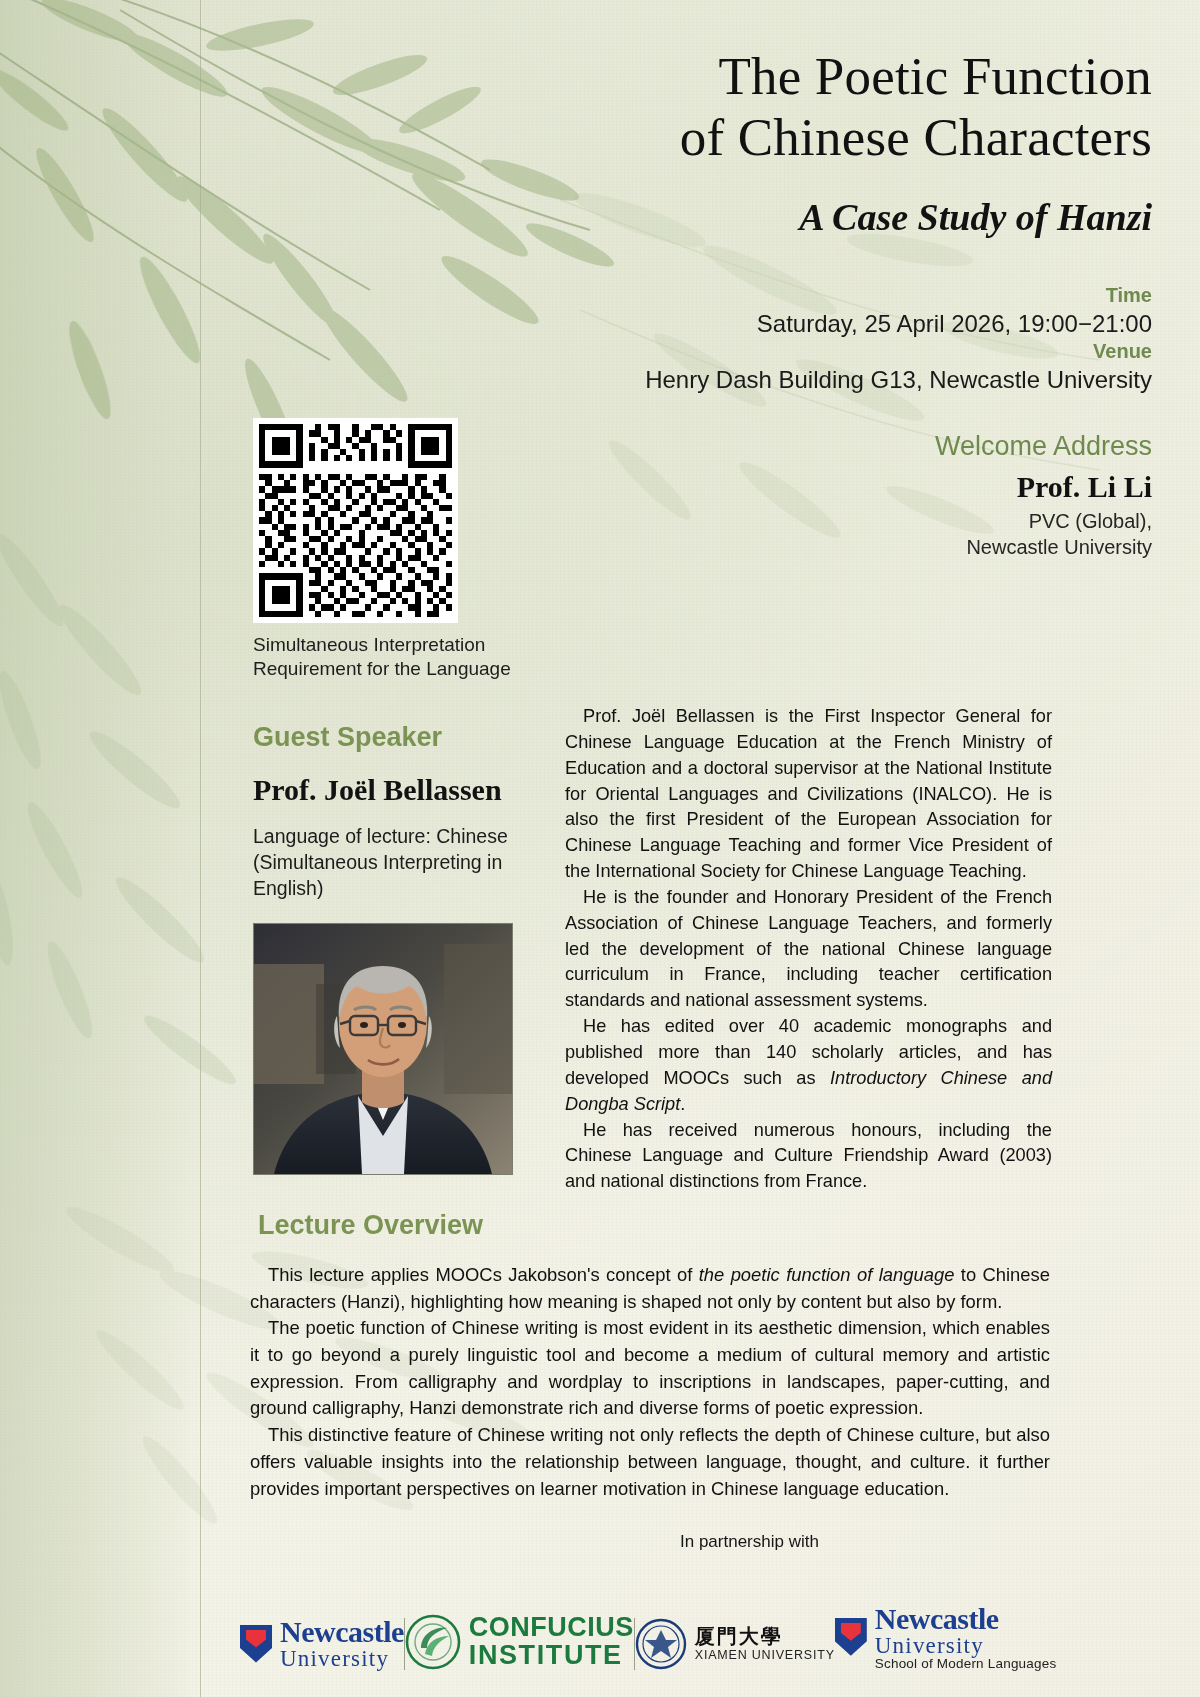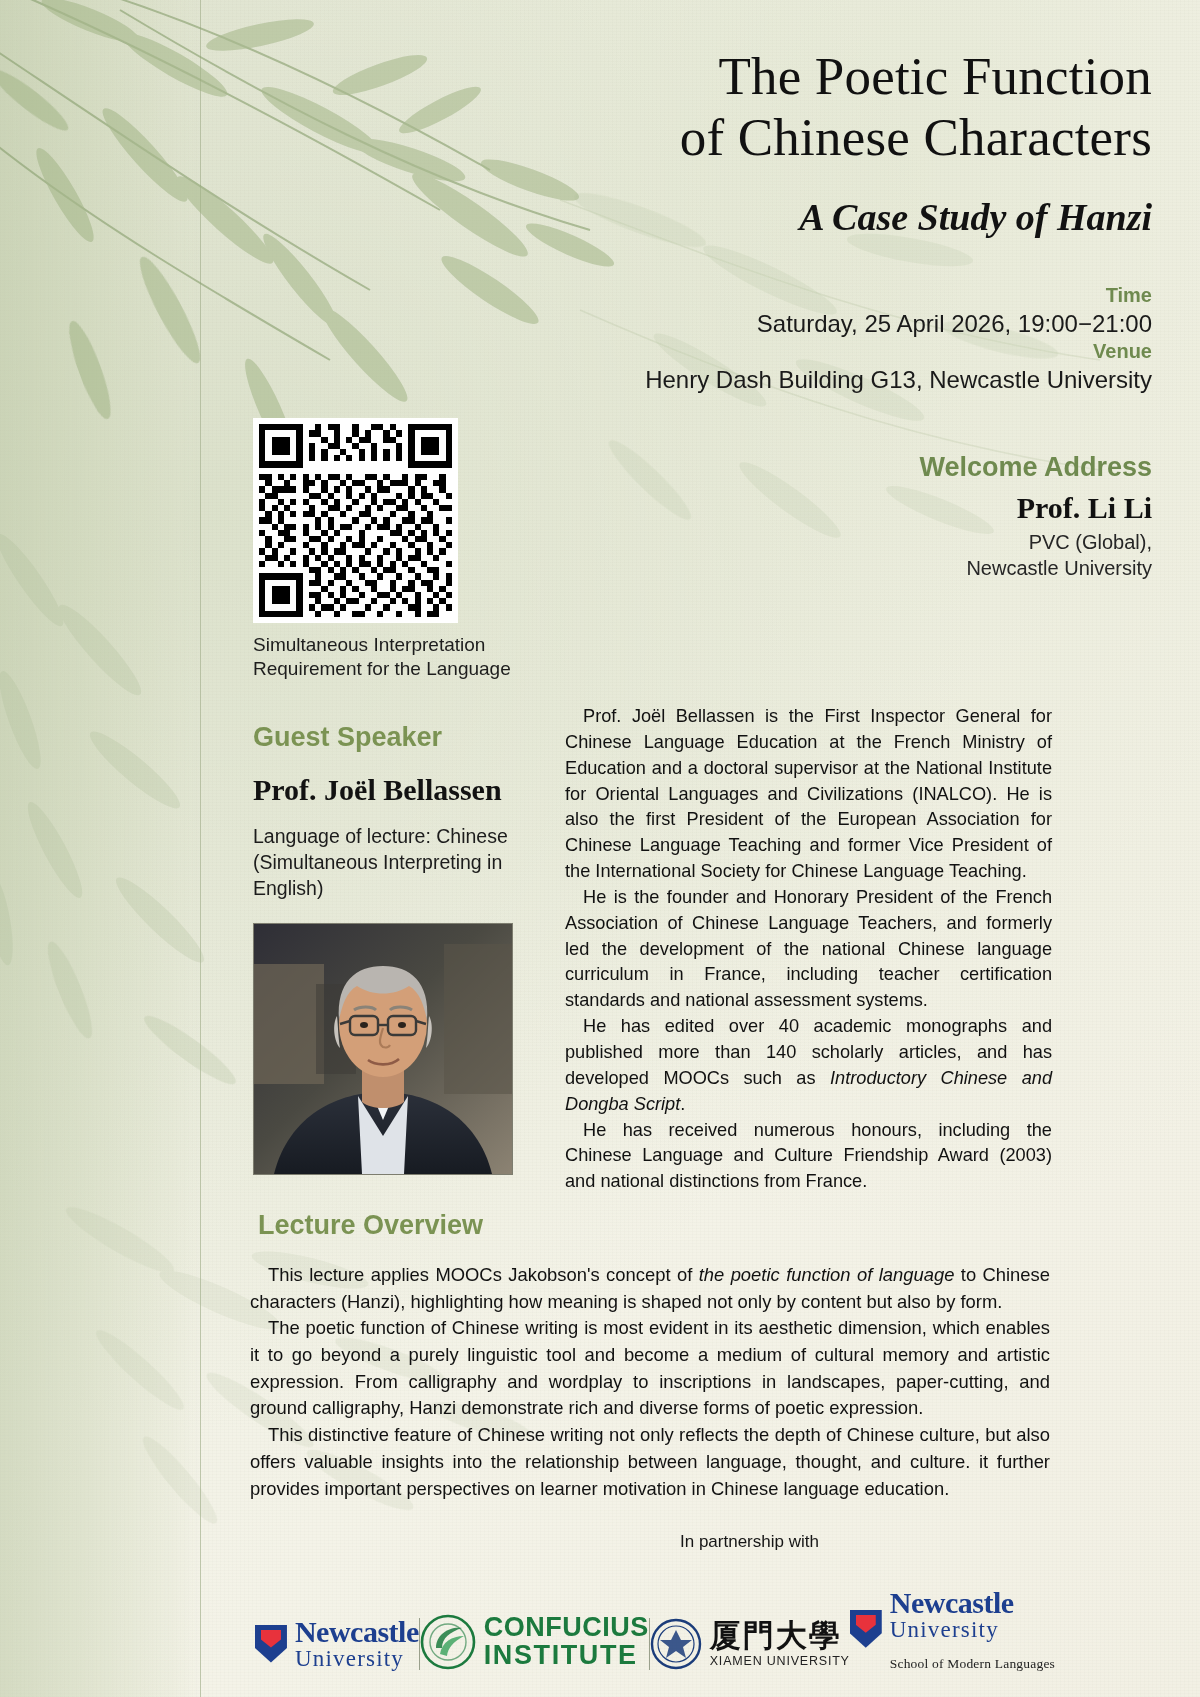--- a/index.html
+++ b/index.html
@@ -83,23 +83,23 @@
     font-weight: bold;
     color: #6f8a4f;
     line-height: 1.25;
   }
   .meta-value {
     font-size: 24px;
     color: #1a1a1a;
     line-height: 1.3;
   }
   .welcome-label {
-    margin-top: 57px;
+    margin-top: 36px;
     font-size: 27px;
-    font-weight: bold;
+    font-weight: normal;
     color: #6f8a4f;
   }
   .welcome-name {
     font-family: "Liberation Serif", serif;
     font-weight: bold;
     font-size: 30px;
     color: #111;
     margin-top: 8px;
   }
   .welcome-role {
@@ -209,21 +209,21 @@
     height: 120px;
   }
   .logo-row {
     position: absolute;
     left: 240px;
     top: 0;
     width: 830px;
     height: 110px;
     display: flex;
     align-items: flex-end;
-    justify-content: center;
+    justify-content: flex-start;
   }
   .logo {
     display: flex;
     align-items: center;
     gap: 8px;
   }
   .ncl-shield {
     width: 32px; height: 38px;
     background: #1d3f8f;
     clip-path: polygon(0 0, 100% 0, 100% 62%, 50% 100%, 0 62%);
@@ -249,40 +249,39 @@
   }
   .ncl-uni {
     font-family: "Liberation Serif", serif;
     font-size: 23px;
     color: #1d3f8f;
     letter-spacing: 1.2px;
   }
   .ncl-school {
     font-size: 13.5px;
     color: #222;
-    margin-top: 16px;
+    margin-top: 0;
     letter-spacing: 0.2px;
-    font-family: Liberation Serif, serif;
   }
   .divider-v {
     width: 1px;
     height: 52px;
     background: #9aa08c;
   }
   .ci-text {
     line-height: 1.02;
     font-weight: bold;
     color: #1c7a3e;
   }
   .ci-1 { font-size: 27px; letter-spacing: 0.5px; }
   .ci-2 { font-size: 27px; letter-spacing: 1.6px; }
   .xmu-text { line-height: 1.05; }
   .xmu-cn {
     font-family: "Liberation Serif", serif;
-    font-size: 31px;
+    font-size: 20px;
     font-weight: bold;
     color: #111;
     letter-spacing: 2px;
   }
   .xmu-en {
     font-size: 12.5px;
     color: #222;
     letter-spacing: 0.8px;
     text-align: center;
     margin-top: 2px;

